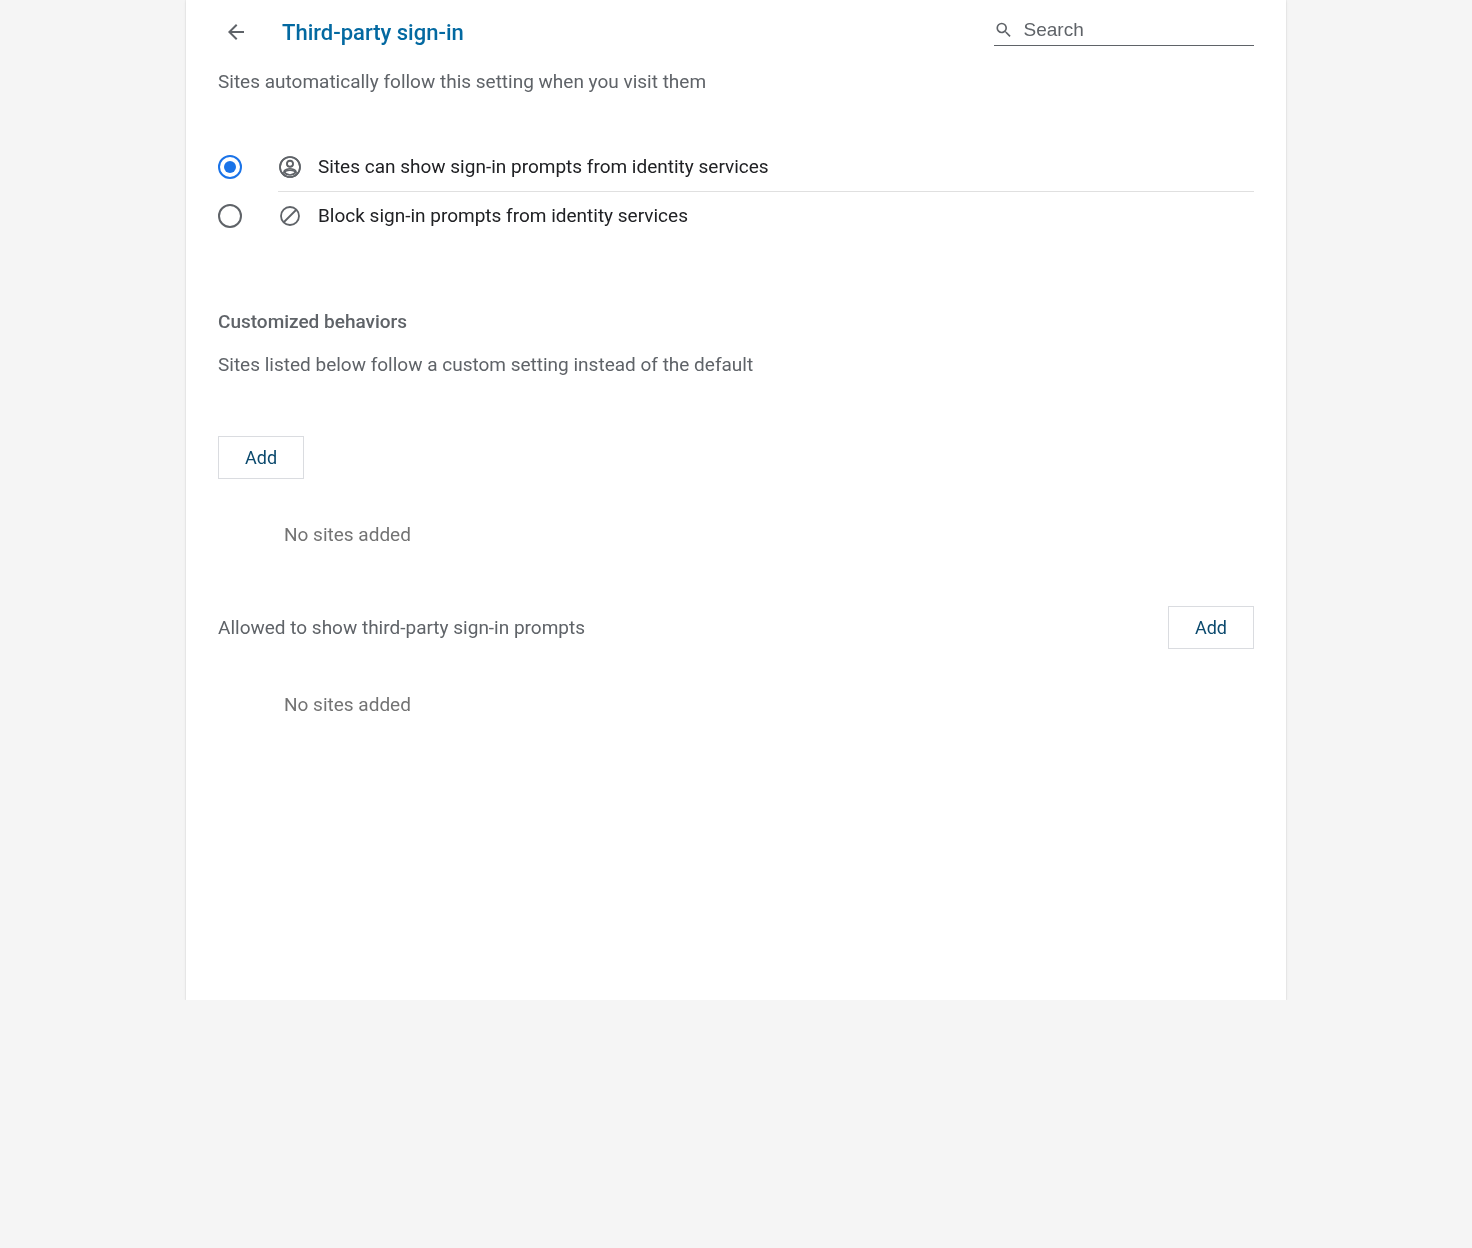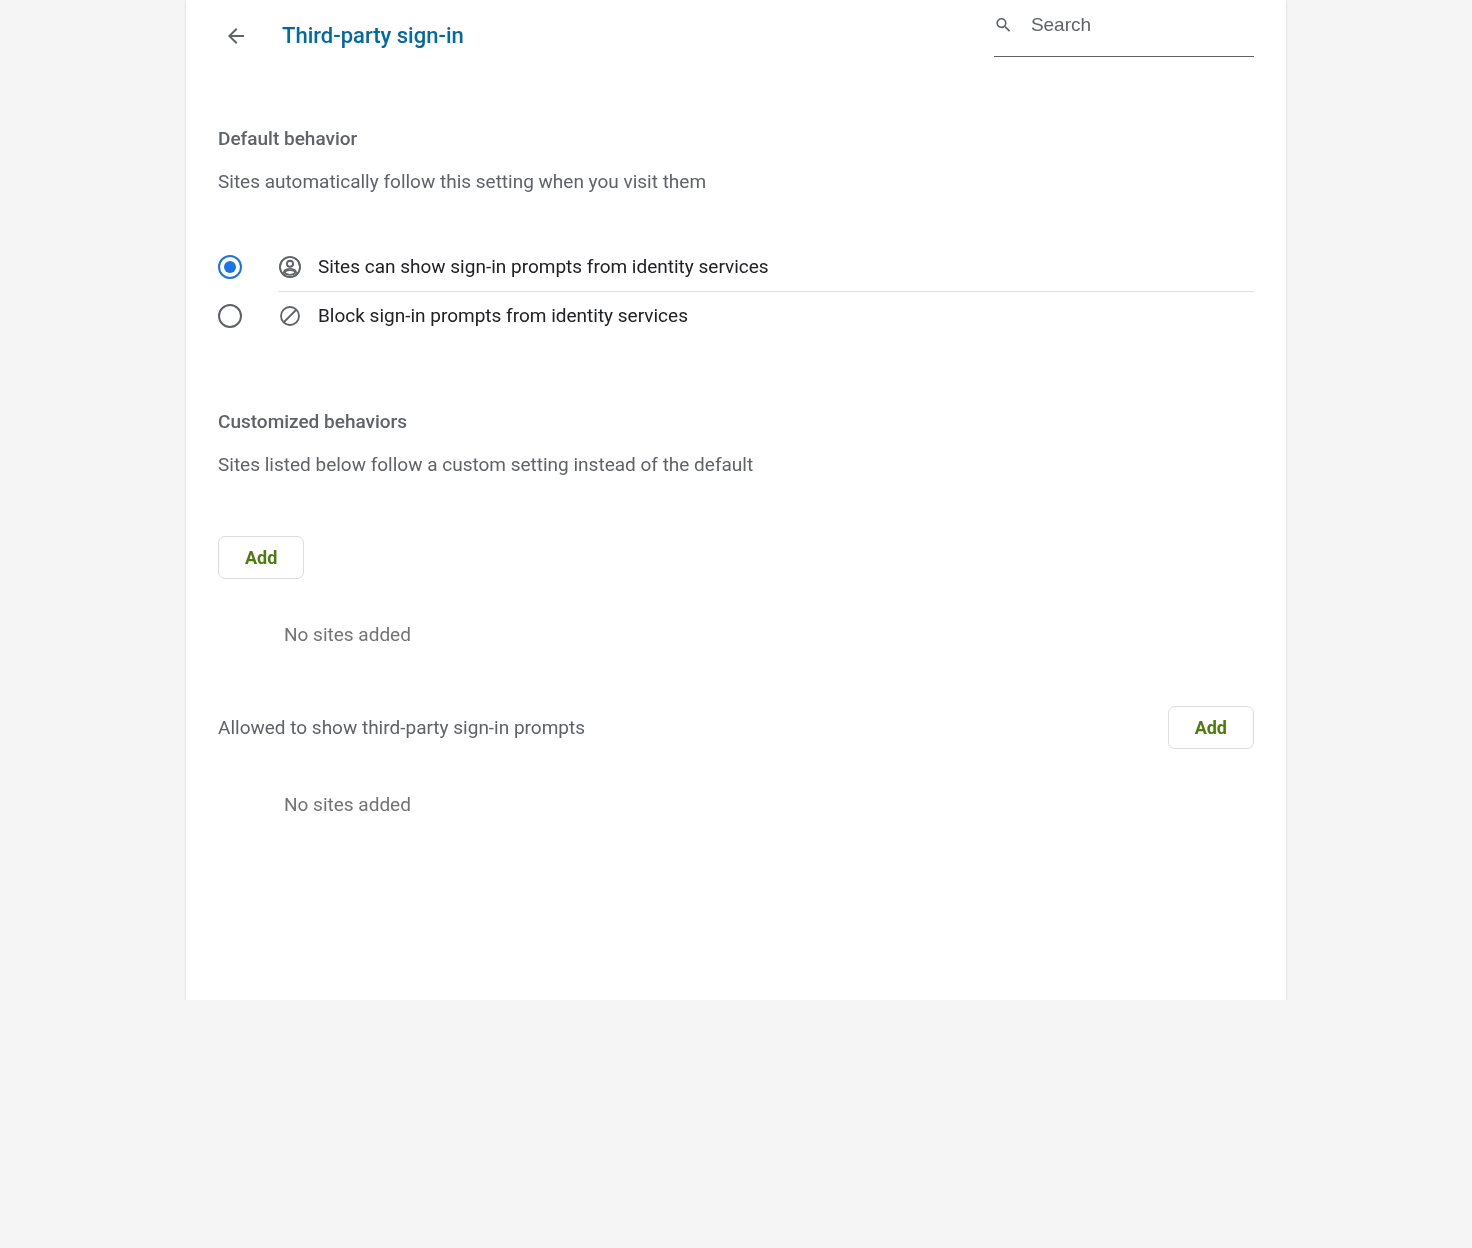--- a/index.html
+++ b/index.html
@@ -41,22 +41,22 @@
       font-weight: 500;
       color: #0369a1;
       flex: 0 1 auto;
     }
     .spacer { flex: 1; }
     .search-wrap {
       display: flex;
       align-items: flex-end;
       border-bottom: 1px solid #5f6368;
       width: 260px;
-      padding-bottom: 20px;
-      gap: 18px;
+      padding-bottom: 4px;
+      gap: 10px;
     }
     .search-wrap svg { fill: #5f6368; }
     .search-input {
       border: none;
       outline: none;
       font-size: 19px;
       color: #202124;
       width: 100%;
       background: transparent;
     }
@@ -130,25 +130,25 @@
       justify-content: space-between;
       margin-top: 60px;
     }
     .custom-label {
       font-size: 19px;
       color: #5f6368;
     }
     .add-btn {
       border: 1px solid #dadce0;
       background: #fff;
-      color: #4d7c0f;
+      color: #0c4a6e;
       font-size: 18px;
-      font-weight: 700;
+      font-weight: 400;
       padding: 10px 26px;
-      border-radius: 7px;
+      border-radius: 0;
       cursor: pointer;
       font-family: inherit;
     }
     .no-sites {
       font-size: 19px;
       color: #737373;
       margin-top: 44px;
       margin-left: 66px;
     }
   </style>
@@ -167,21 +167,20 @@
     <div class="spacer"></div>
     <div class="search-wrap">
       <svg width="22" height="22" viewBox="0 0 24 24">
         <path d="M15.5 14h-.79l-.28-.27A6.471 6.471 0 0 0 16 9.5 6.5 6.5 0 1 0 9.5 16c1.61 0 3.09-.59 4.23-1.57l.27.28v.79l5 4.99L20.49 19l-4.99-5zm-6 0C7.01 14 5 11.99 5 9.5S7.01 5 9.5 5 14 7.01 14 9.5 11.99 14 9.5 14z"></path>
       </svg>
       <input type="text" class="search-input" placeholder="Search" style="">
     </div>
   </div>
 
 
-  <div class="section-head">Default behavior</div>
   <div class="section-sub">Sites automatically follow this setting when you visit them</div>
 
   <div class="radio-group">
     <div class="radio-row">
       <div class="radio-outer selected">
         <div class="radio-inner"></div>
       </div>
       <div class="radio-inline">
         <svg width="24" height="24" viewBox="0 0 24 24">
           <path d="M12 2a10 10 0 1 0 0 20 10 10 0 0 0 0-20zm0 3.5a3 3 0 1 1 0 6 3 3 0 0 1 0-6zm0 14.5c-2.5 0-4.71-1.28-6-3.22.03-1.99 4-3.08 6-3.08s5.97 1.09 6 3.08A7.23 7.23 0 0 1 12 20z" fill="none" stroke="#5f6368" stroke-width="1.6"></path>

